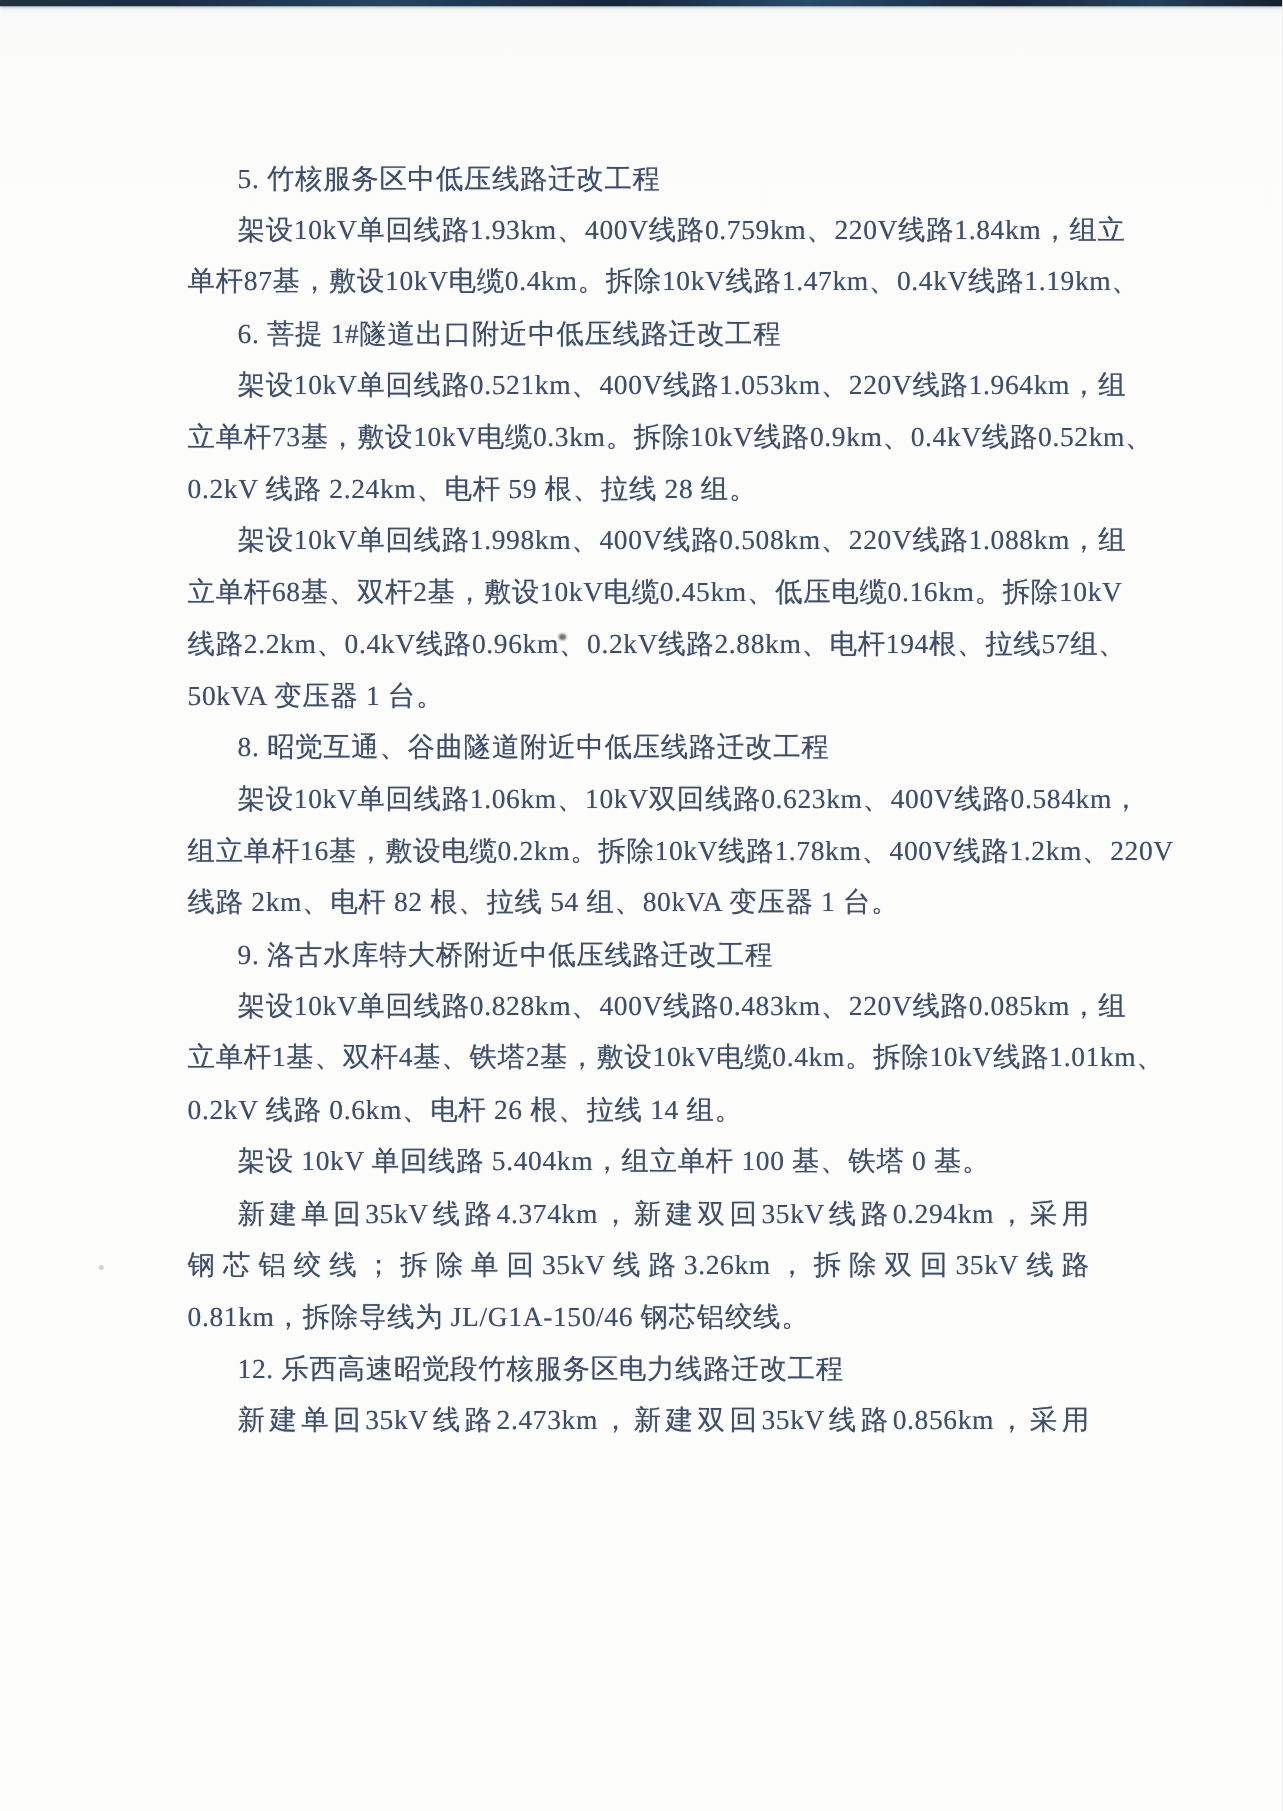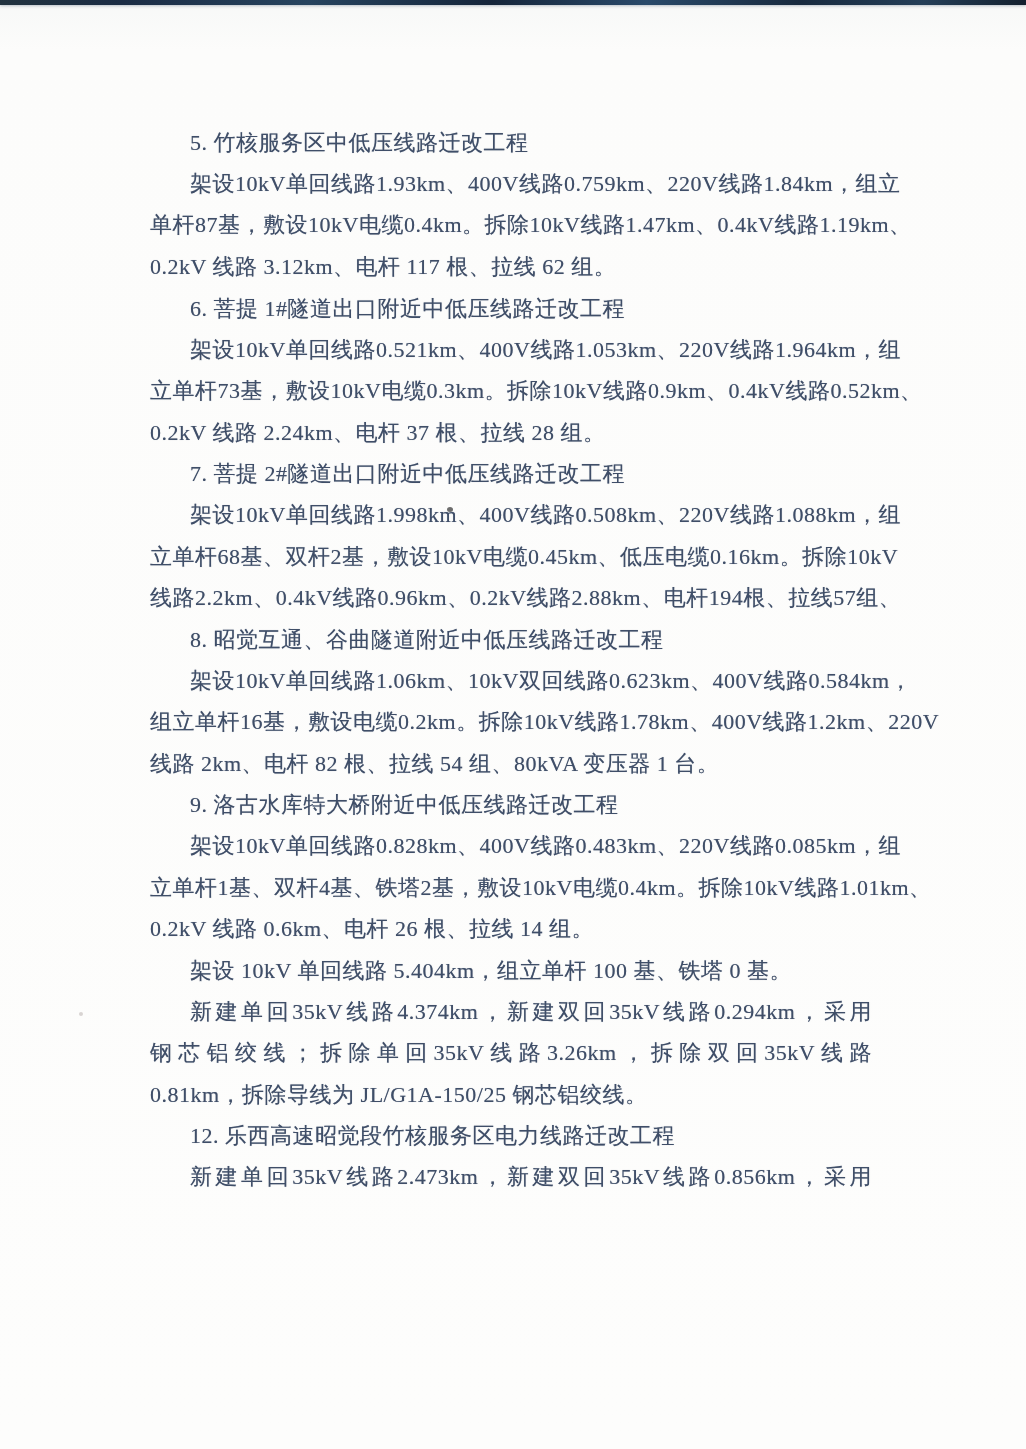--- a/index.html
+++ b/index.html
@@ -114,21 +114,20 @@
         <span>线</span>
         <span>路</span>
         <span>1.47km</span>
         <span>、</span>
         <span>0.4kV</span>
         <span>线</span>
         <span>路</span>
         <span>1.19km</span>
         <span>、</span>
       </div>
-      <div class="line plain">0.2kV 线路 3.12km、电杆 117 根、拉线 62 组。</div>
       <div class="line plain indent">6. 菩提 1#隧道出口附近中低压线路迁改工程</div>
       <div class="line justify indent">
         <span>架</span>
         <span>设</span>
         <span>10kV</span>
         <span>单</span>
         <span>回</span>
         <span>线</span>
         <span>路</span>
         <span>0.521km</span>
@@ -165,22 +164,21 @@
         <span>线</span>
         <span>路</span>
         <span>0.9km</span>
         <span>、</span>
         <span>0.4kV</span>
         <span>线</span>
         <span>路</span>
         <span>0.52km</span>
         <span>、</span>
       </div>
-      <div class="line plain">0.2kV 线路 2.24km、电杆 37 根、拉线 28 组。</div>
-      <div class="line plain indent">7. 菩提 2#隧道出口附近中低压线路迁改工程</div>
+      <div class="line plain">0.2kV 线路 2.24km、电杆 59 根、拉线 28 组。</div>
       <div class="line justify indent">
         <span>架</span>
         <span>设</span>
         <span>10kV</span>
         <span>单</span>
         <span>回</span>
         <span>线</span>
         <span>路</span>
         <span>1.998km</span>
         <span>、</span>
@@ -244,20 +242,21 @@
         <span>杆</span>
         <span>194</span>
         <span>根</span>
         <span>、</span>
         <span>拉</span>
         <span>线</span>
         <span>57</span>
         <span>组</span>
         <span>、</span>
       </div>
+      <div class="line plain">50kVA 变压器 1 台。</div>
       <div class="line plain indent">8. 昭觉互通、谷曲隧道附近中低压线路迁改工程</div>
       <div class="line justify indent">
         <span>架</span>
         <span>设</span>
         <span>10kV</span>
         <span>单</span>
         <span>回</span>
         <span>线</span>
         <span>路</span>
         <span>1.06km</span>
@@ -400,21 +399,21 @@
         <span>3.26km</span>
         <span>，</span>
         <span>拆</span>
         <span>除</span>
         <span>双</span>
         <span>回</span>
         <span>35kV</span>
         <span>线</span>
         <span>路</span>
       </div>
-      <div class="line plain">0.81km，拆除导线为 JL/G1A-150/25 钢芯铝绞线。</div>
+      <div class="line plain">0.81km，拆除导线为 JL/G1A-150/46 钢芯铝绞线。</div>
       <div class="line plain indent">12. 乐西高速昭觉段竹核服务区电力线路迁改工程</div>
       <div class="line justify indent">
         <span>新</span>
         <span>建</span>
         <span>单</span>
         <span>回</span>
         <span>35kV</span>
         <span>线</span>
         <span>路</span>
         <span>2.473km</span>

